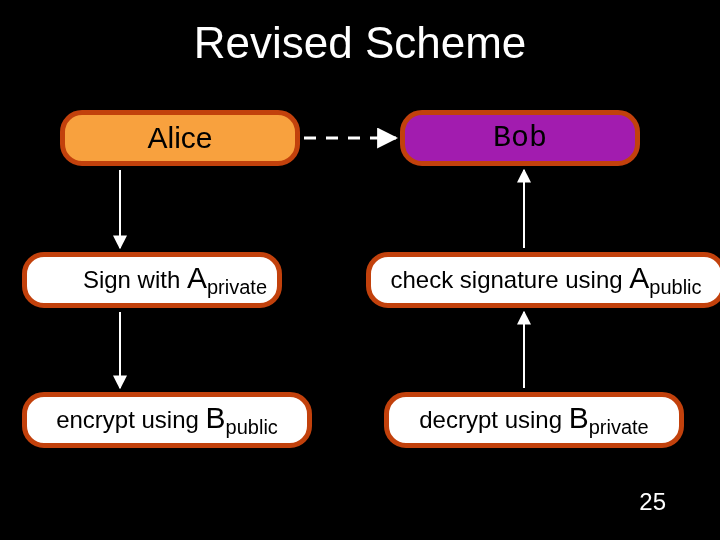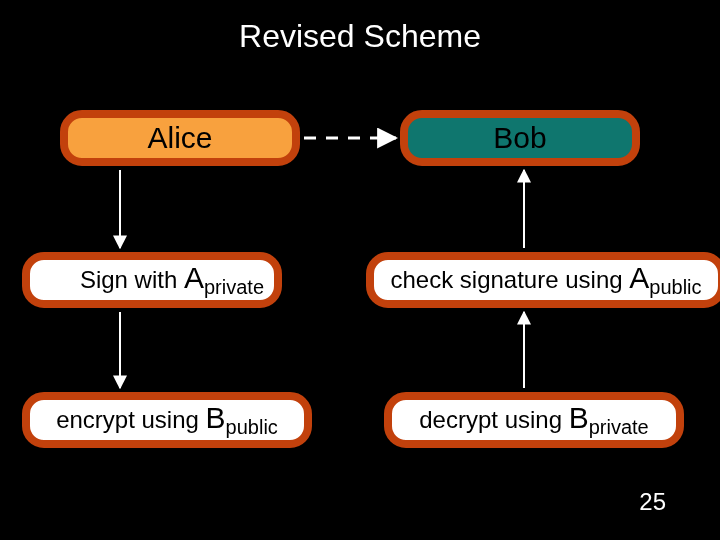--- a/index.html
+++ b/index.html
@@ -12,42 +12,42 @@
     color: #000;
     overflow: hidden;
     position: relative;
   }
   .title {
     position: absolute;
     top: 18px;
     left: 0;
     width: 720px;
     text-align: center;
-    font-size: 32px;
+    font-size: 44px;
     color: #fff;
   }
   .box {
     position: absolute;
-    border: 8px solid #c2410c;
+    border: 5px solid #c2410c;
     border-radius: 22px;
     background: #fff;
     display: flex;
     align-items: center;
     justify-content: center;
     box-sizing: border-box;
     padding: 4px 10px;
   }
   .box-label {
     white-space: nowrap;
   }
   .actor {
     font-size: 30px;
   }
   .alice { background: #f8a13e; }
-  .bob   { background: #0f766e; }
+  .bob   { background: #a21caf; font-family: Liberation Mono, monospace; }
   .step {
     font-size: 24px;
   }
   .big {
     font-size: 30px;
   }
   .page-num {
     position: absolute;
     right: 54px;
     bottom: 24px;

